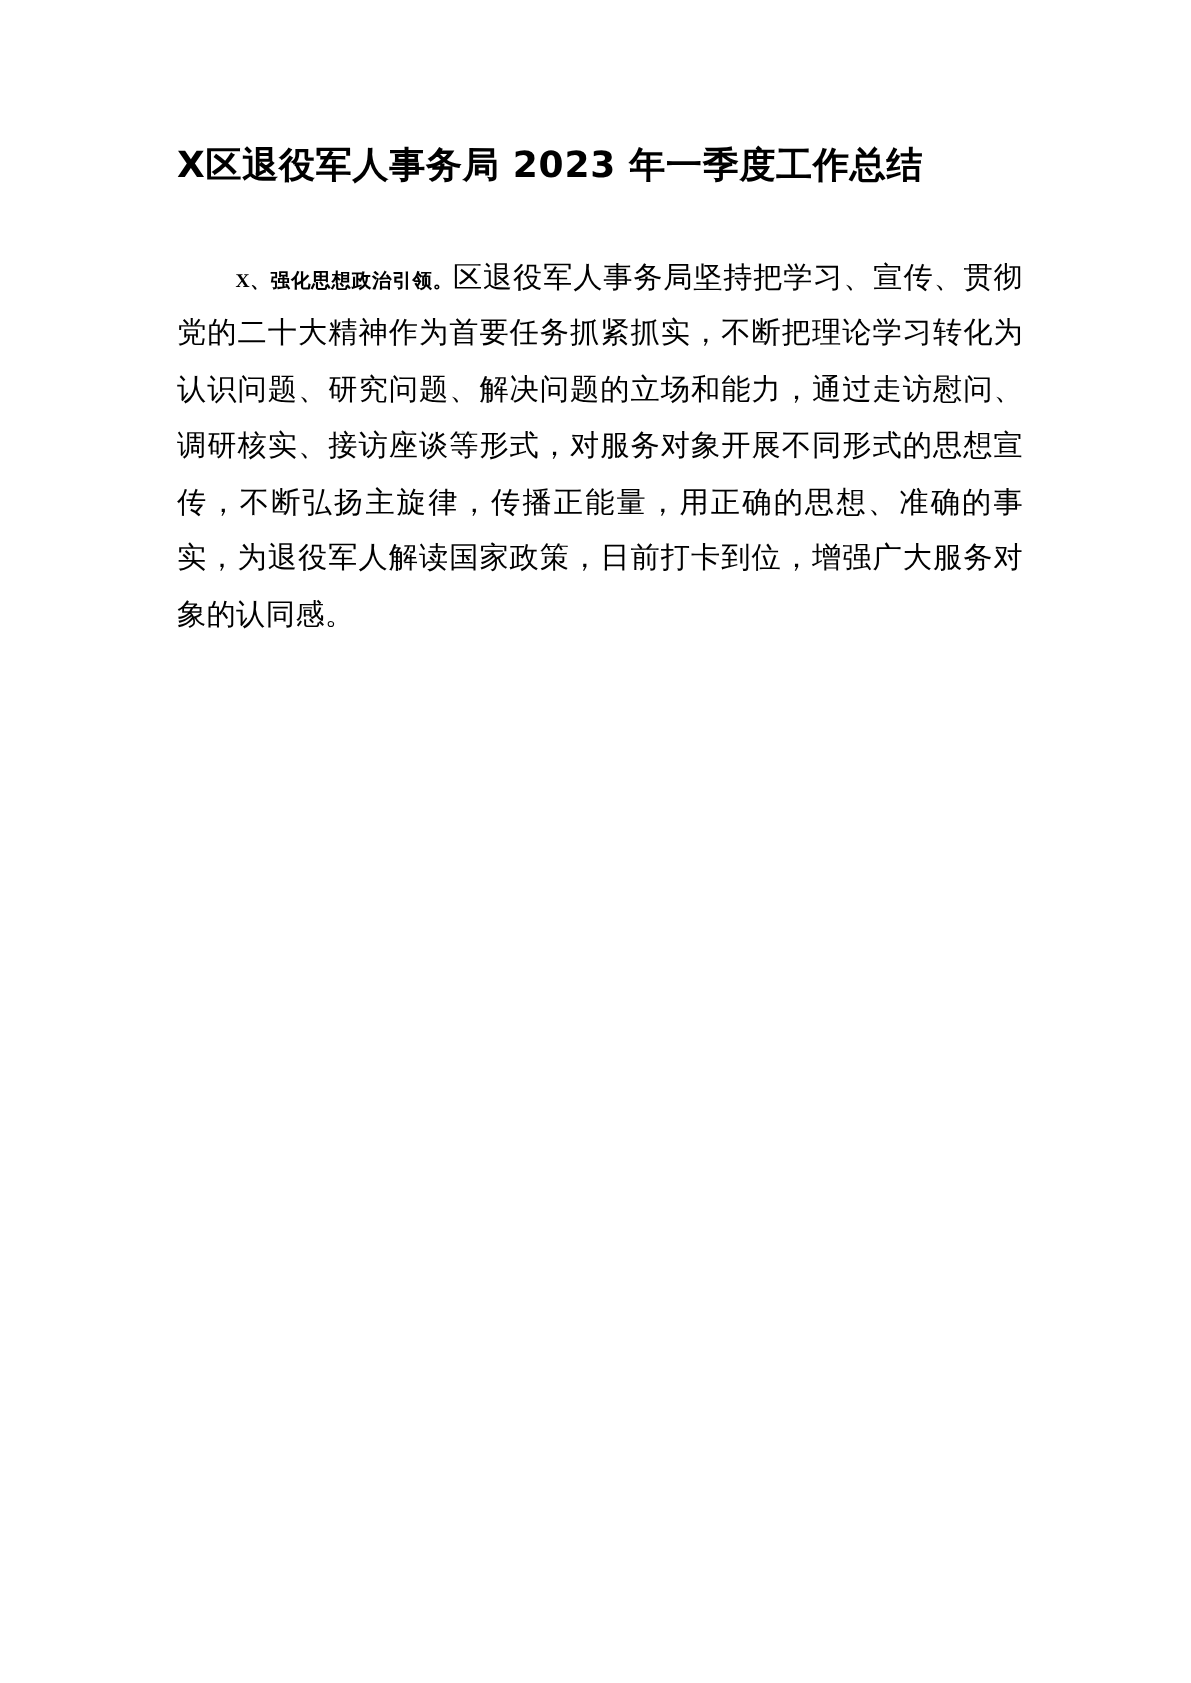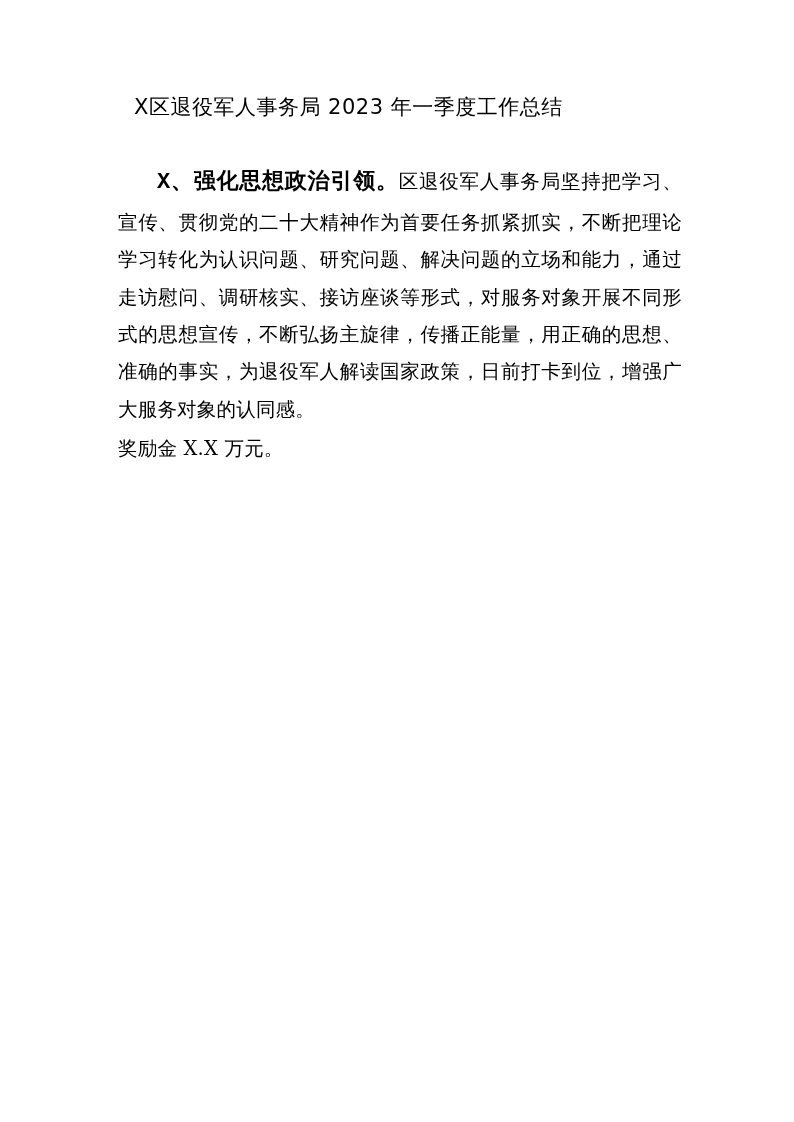--- a/index.html
+++ b/index.html
@@ -16,52 +16,51 @@
   }
   .page {
     position: relative;
     width: 794px;
     height: 1122px;
     box-sizing: border-box;
     padding: 92px 112px 60px 118px;
   }
   .doc-title {
     font-family: "DejaVu Sans", "Liberation Sans", sans-serif;
-    font-size: 21px;
-    font-weight: 400;
+    font-size: 24px;
+    font-weight: 700;
     letter-spacing: 0.5px;
     line-height: 1.5;
-    margin: 0 0 38px 16px;
+    margin: 0 0 38px 0;
     text-align: left;
     white-space: nowrap;
   }
   .para {
     font-size: 19.5px;
     line-height: 1.92;
     margin: 0 0 2px 0;
     text-align: justify;
     text-justify: inter-ideograph;
     text-indent: 2em;
     letter-spacing: 0.2px;
   }
   .para .lead {
     font-weight: 700;
-    font-family: Liberation Mono, monospace;
-    font-size: 22px;
+    font-family: Liberation Serif, serif;
+    font-size: 13px;
   }
   .para.no-indent {
     text-indent: 0;
   }
 </style>
 </head>
 <body>
 
 <div class="page">
 
   <h1 class="doc-title">X区退役军人事务局 2023 年一季度工作总结</h1>
 
   <p class="para"><span class="lead">X、强化思想政治引领。</span><span>区退役军人事务局坚持把学习、宣传、贯彻党的二十大精神作为首要任务抓紧抓实，不断把理论学习转化为认识问题、研究问题、解决问题的立场和能力，通过走访慰问、调研核实、接访座谈等形式，对服务对象开展不同形式的思想宣传，不断弘扬主旋律，传播正能量，用正确的思想、准确的事实，为退役军人解读国家政策，日前打卡到位，增强广大服务对象的认同感。</span></p>
 
 
-  <p class="para no-indent"><span>奖励金 X.X 万元。</span></p>
 
 
 </div>
 
 </body></html>

